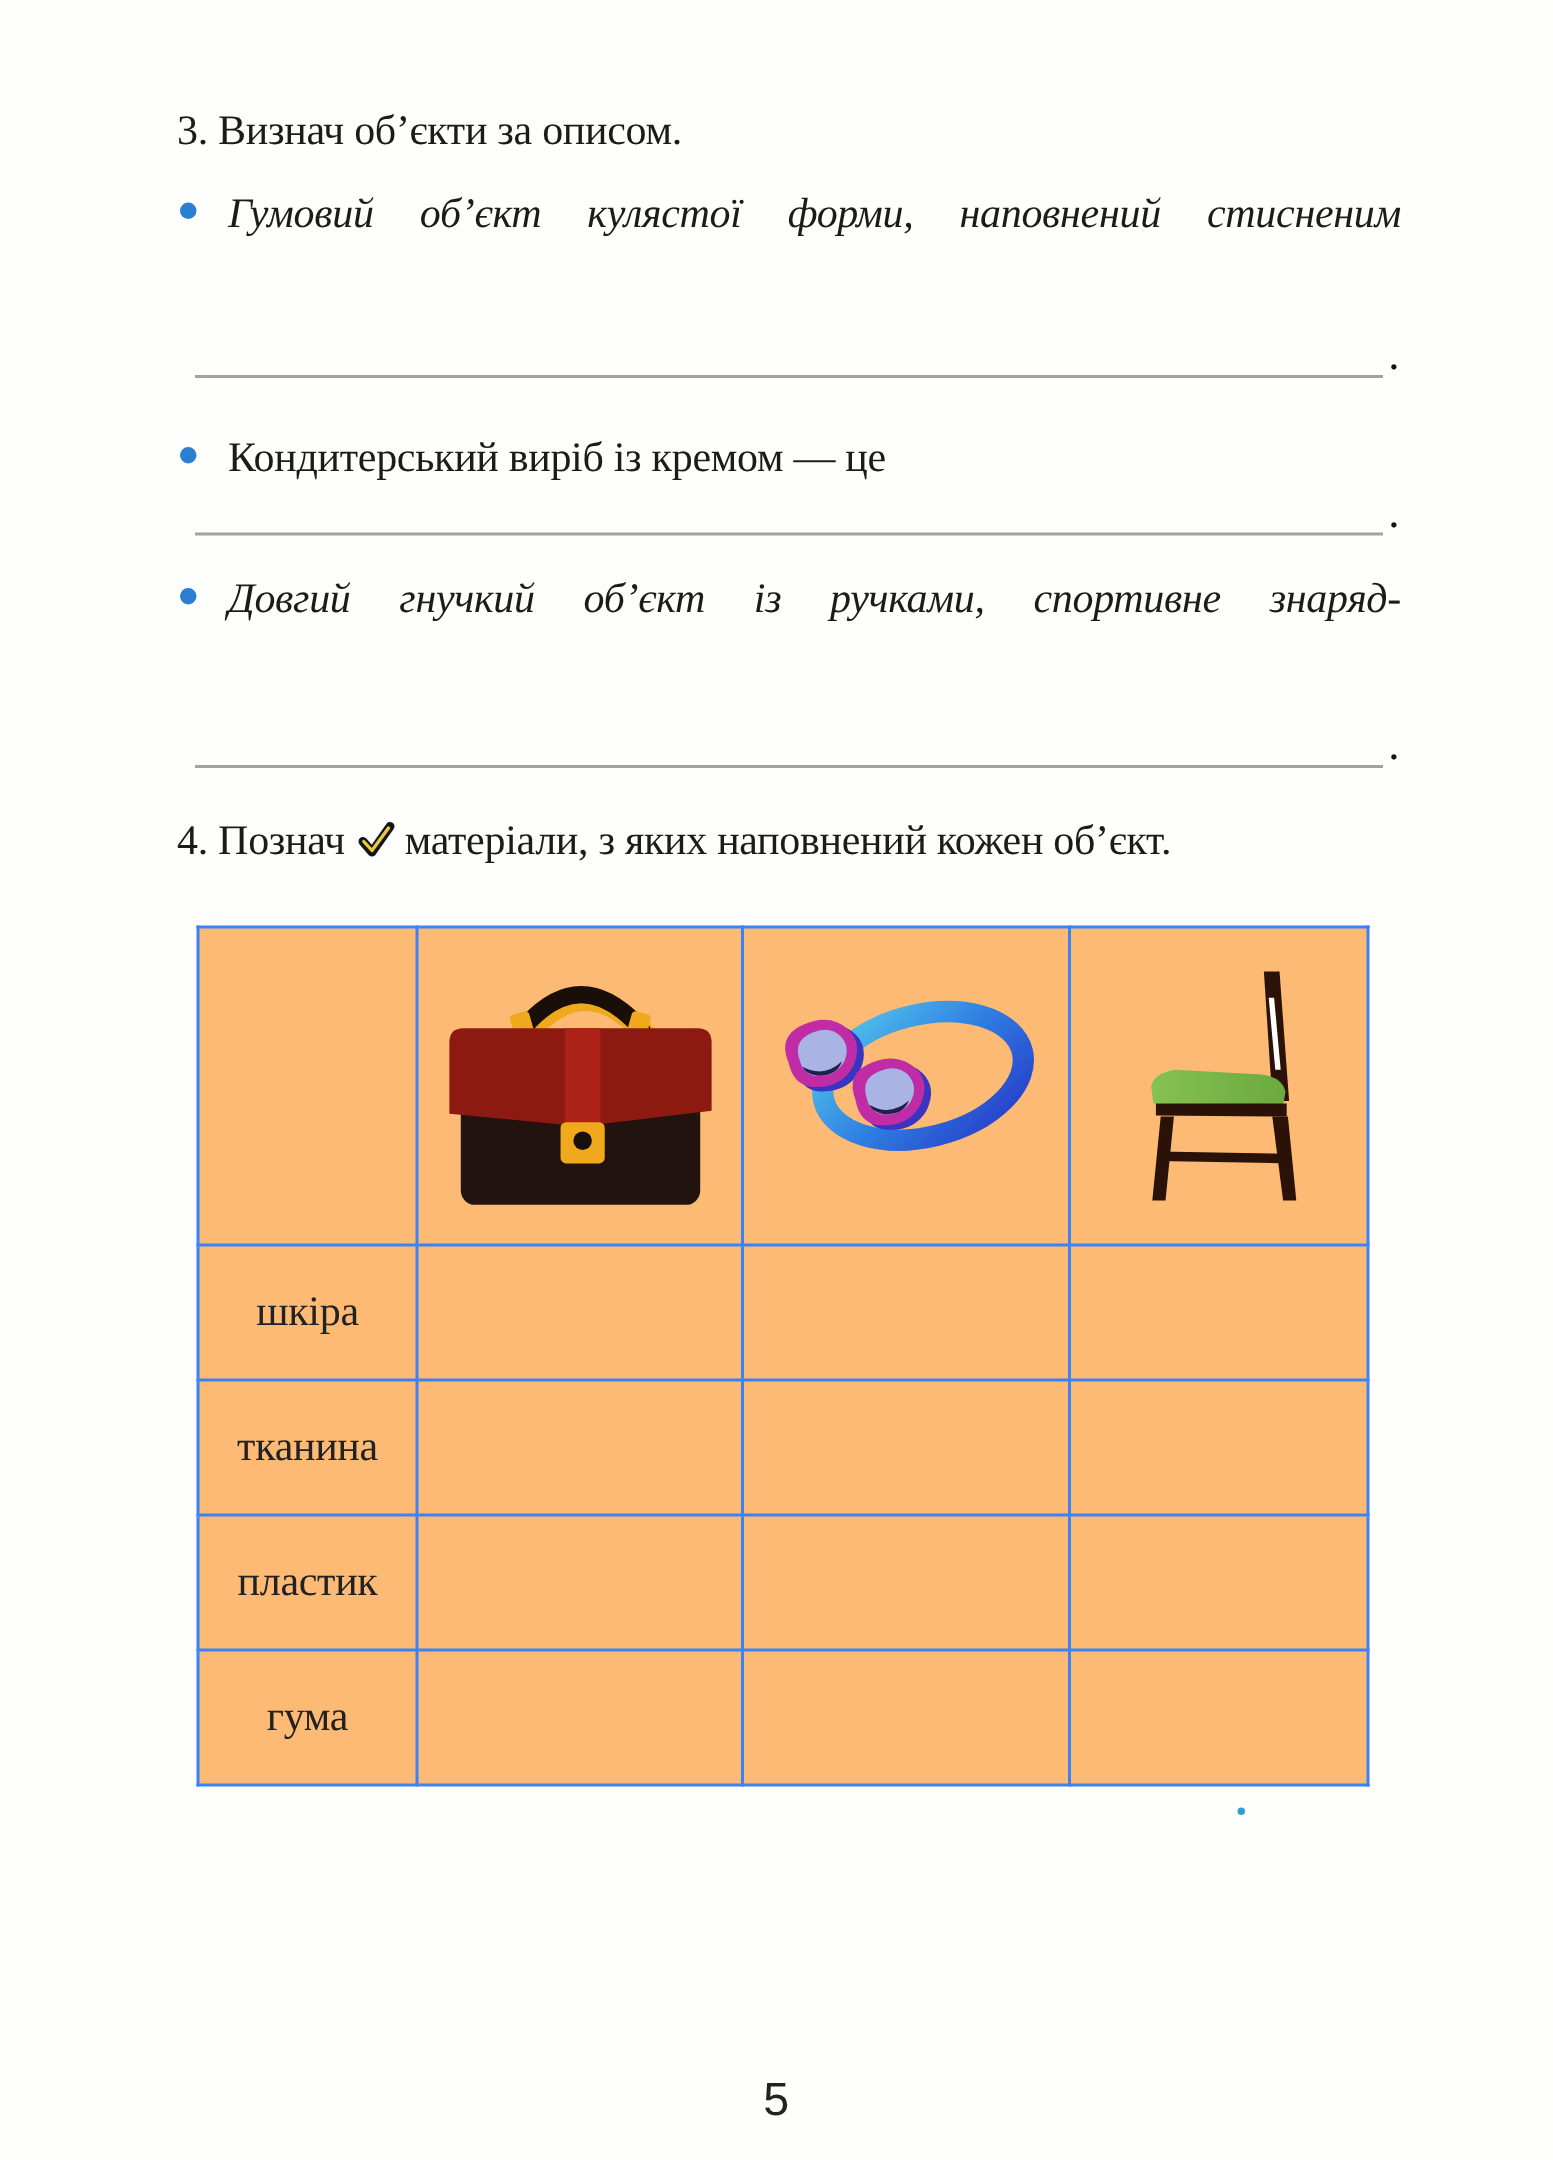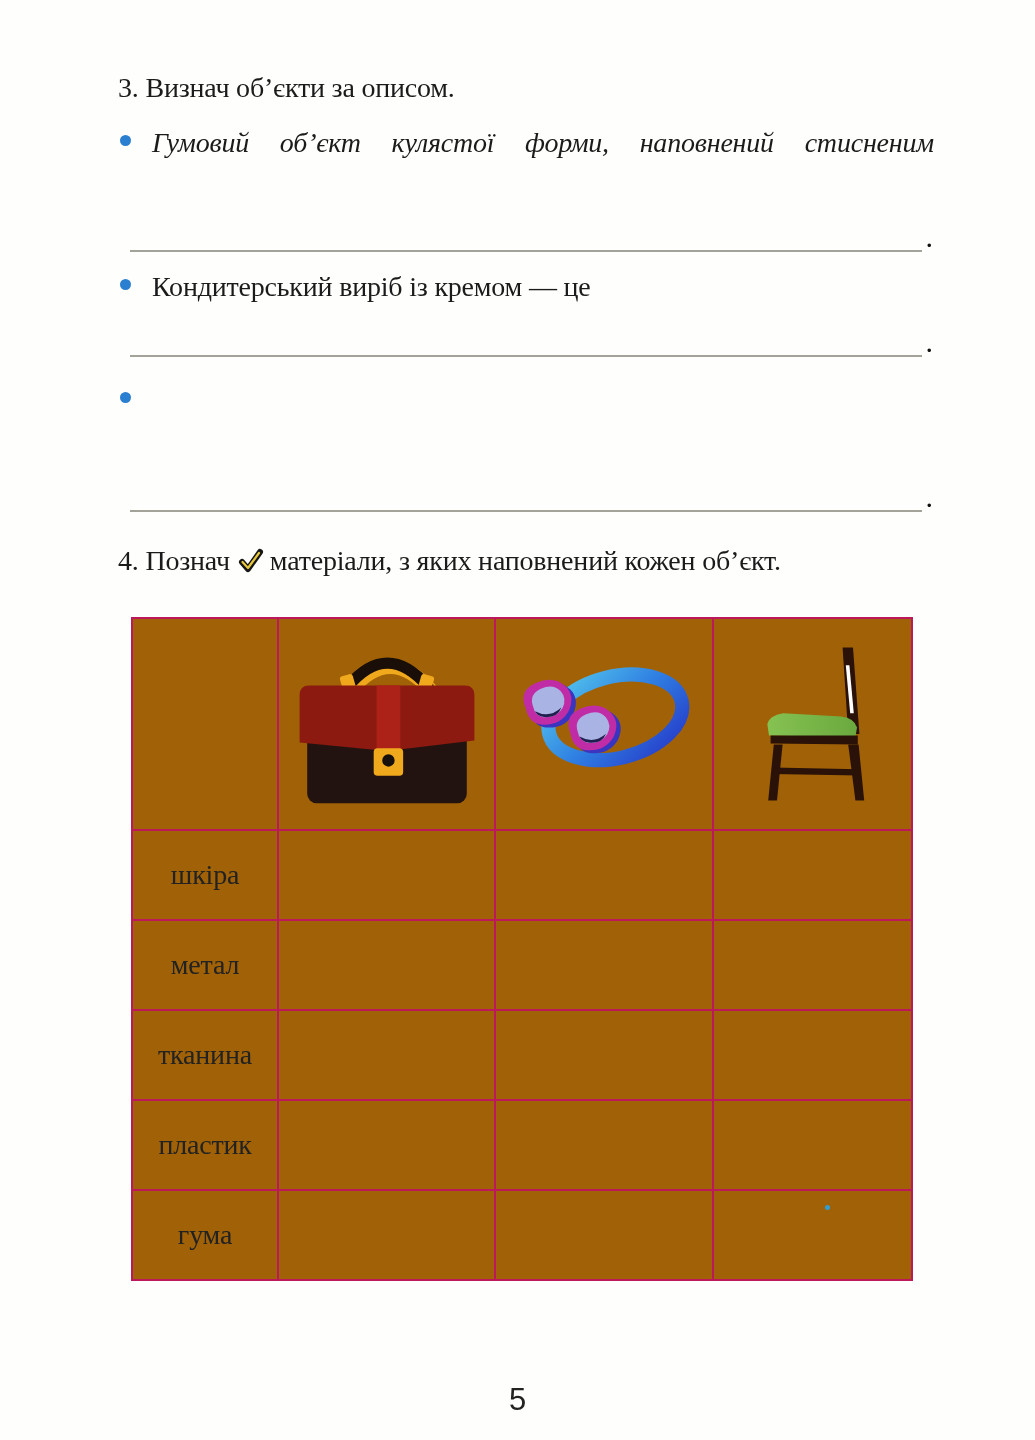--- a/index.html
+++ b/index.html
@@ -17,21 +17,21 @@
     left:118px; font-size:28px; line-height:36px;
     letter-spacing:-0.2px; white-space:nowrap;
   }
   #heading3 { top:70px; }
   #heading4 { top:543px; }
   .check-svg { vertical-align:-4px; margin:0 6px 0 8px; }
 
   
   .bullet-item { left:118px; width:816px; }
   #item1 { top:120px; }
-  #item2 { top:264px; }
+  #item2 { top:283px; }
   #item3 { top:377px; }
   .bullet-dot {
     position:absolute; left:2px; top:15px;
     width:11px; height:11px; border-radius:50%;
     background:#2b7fd0;
   }
   .bullet-text { margin-left:34px; font-size:28px; line-height:46px; letter-spacing:-0.2px; }
   .line-j { text-align:justify; text-align-last:justify;font-style:italic; }
 
   
@@ -50,22 +50,22 @@
     font-size:30px; line-height:14px; padding-left:4px;
     transform:translateY(-8px); color:#111;
   }
 
   
   table.materials {
     position:absolute; left:131px; top:617px;
     border-collapse:collapse; table-layout:fixed;
   }
   table.materials td {
-    border:2px solid #be185d; padding:0;
-    background:#a16207;
+    border:2px solid #3b82f6; padding:0;
+    background:#fdba74;
   }
   td.c0 { width:144px; }
   td.c1 { width:215px; }
   td.c2 { width:216px; }
   td.c3 { width:197px; }
   tr.header-row td { height:210px; text-align:center; vertical-align:middle; }
   tr.mat-row td { height:88px; }
   .mat-label {
     text-align:center; font-size:28px; letter-spacing:-0.2px; color:#222;
   }
@@ -108,20 +108,21 @@
 </div>
 
 <div class="abs answer-row" id="answer2">
   <div class="answer-line"></div>
   <span class="answer-period">.</span>
 </div>
 
 <div class="abs bullet-item" id="item3">
   <div class="bullet-dot"></div>
   <div class="bullet-text">
+    <div class="line-j">Довгий гнучкий об’єкт із ручками, спортивне знаряд-</div>
   </div>
 </div>
 
 <div class="abs answer-row" id="answer3">
   <div class="answer-line"></div>
   <span class="answer-period">.</span>
 </div>
 
 <div class="abs task-heading" id="heading4">
   <span>4. Познач</span><svg class="check-svg" width="26" height="26" viewBox="0 0 26 26">
@@ -196,26 +197,20 @@
     </td>
   </tr>
 
   <tr class="mat-row">
     <td class="c0 mat-label">шкіра</td>
     <td class="c1"></td>
     <td class="c2"></td>
     <td class="c3"></td>
   </tr>
   <tr class="mat-row">
-    <td class="c0 mat-label">метал</td>
-    <td class="c1"></td>
-    <td class="c2"></td>
-    <td class="c3"></td>
-  </tr>
-  <tr class="mat-row">
     <td class="c0 mat-label">тканина</td>
     <td class="c1"></td>
     <td class="c2"></td>
     <td class="c3"></td>
   </tr>
   <tr class="mat-row">
     <td class="c0 mat-label">пластик</td>
     <td class="c1"></td>
     <td class="c2"></td>
     <td class="c3"></td>

